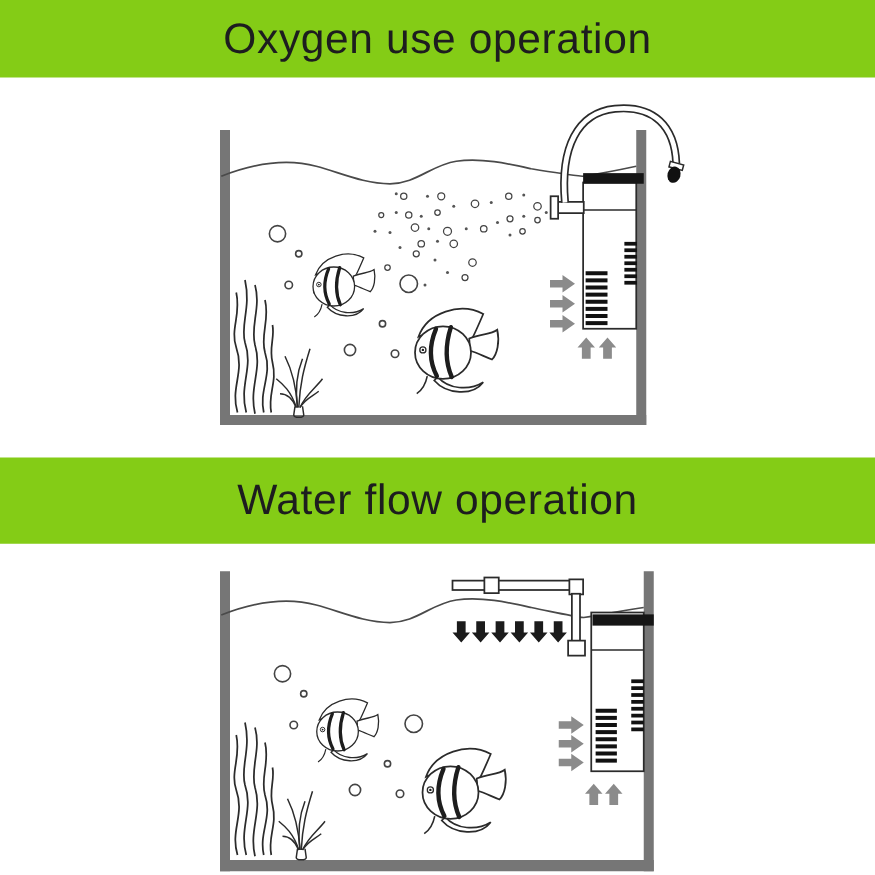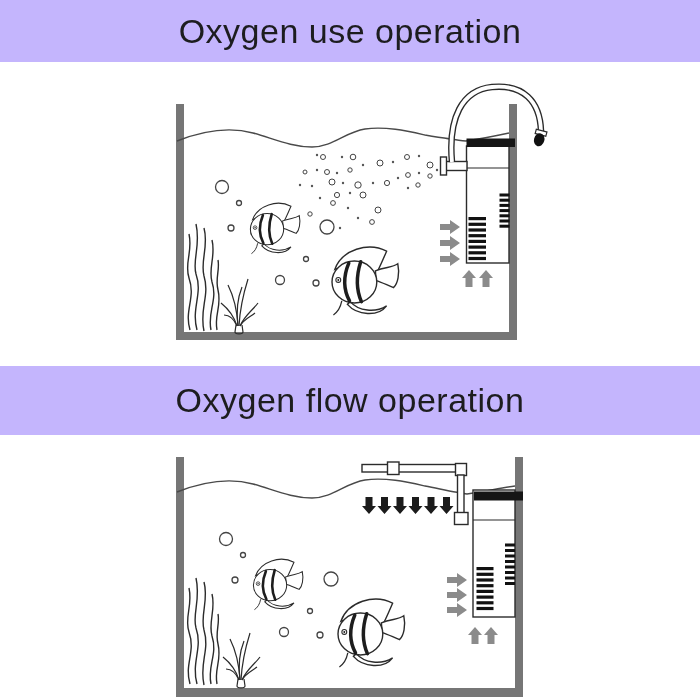--- a/index.html
+++ b/index.html
@@ -1,21 +1,21 @@
 <!DOCTYPE html>
 <html><head>
 <meta charset="utf-8">
 <style>
   html,body{margin:0;padding:0;background:#ffffff;}
   .canvas{
     position:relative;width:700px;height:700px;background:#ffffff;
     font-family:"Liberation Sans",sans-serif;overflow:hidden;
   }
   .banner{
-    position:absolute;left:0;width:700px;background:#c4b5fd;color:#1d1d1f;
+    position:absolute;left:0;width:700px;background:#84cc16;color:#1d1d1f;
     display:flex;align-items:center;justify-content:center;
     font-size:34px;font-weight:400;letter-spacing:.5px;
   }
   .banner-1{top:0;height:62px;}
   .banner-2{top:366px;height:69px;}
   .stage{position:absolute;left:0;width:700px;}
   .stage-1{top:62px;height:304px;}
   .stage-2{top:435px;height:265px;}
   svg{display:block;}
 </style>
@@ -186,21 +186,21 @@
         <use href="#arrow-right" transform="translate(440,252)"></use>
       </g>
       <g fill="#8b8b8b">
         <use href="#arrow-up" transform="translate(462,270)"></use>
         <use href="#arrow-up" transform="translate(479,270)"></use>
       </g>
     </svg>
   </div>
 
   <div class="banner banner-2">
-    <span>Oxygen flow operation</span>
+    <span>Water flow operation</span>
   </div>
 
   <div class="stage stage-2">
     <svg width="700" height="265" viewBox="0 435 700 265">
 
       <g fill="#767676">
         <rect x="176" y="457" width="8" height="240"></rect>
         <rect x="515" y="457" width="8" height="240"></rect>
         <rect x="176" y="688" width="347" height="9"></rect>
       </g>

